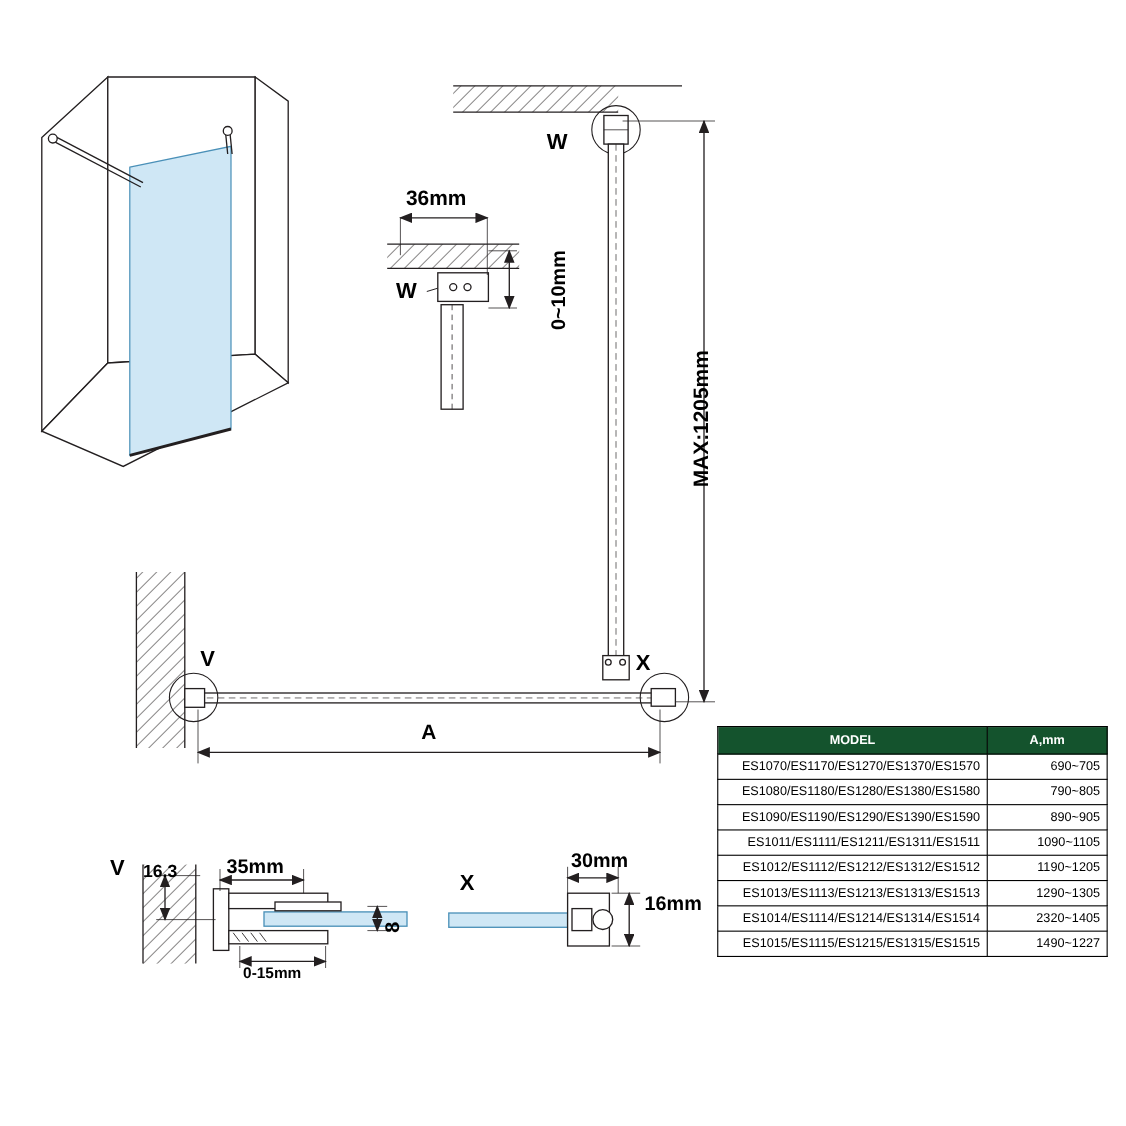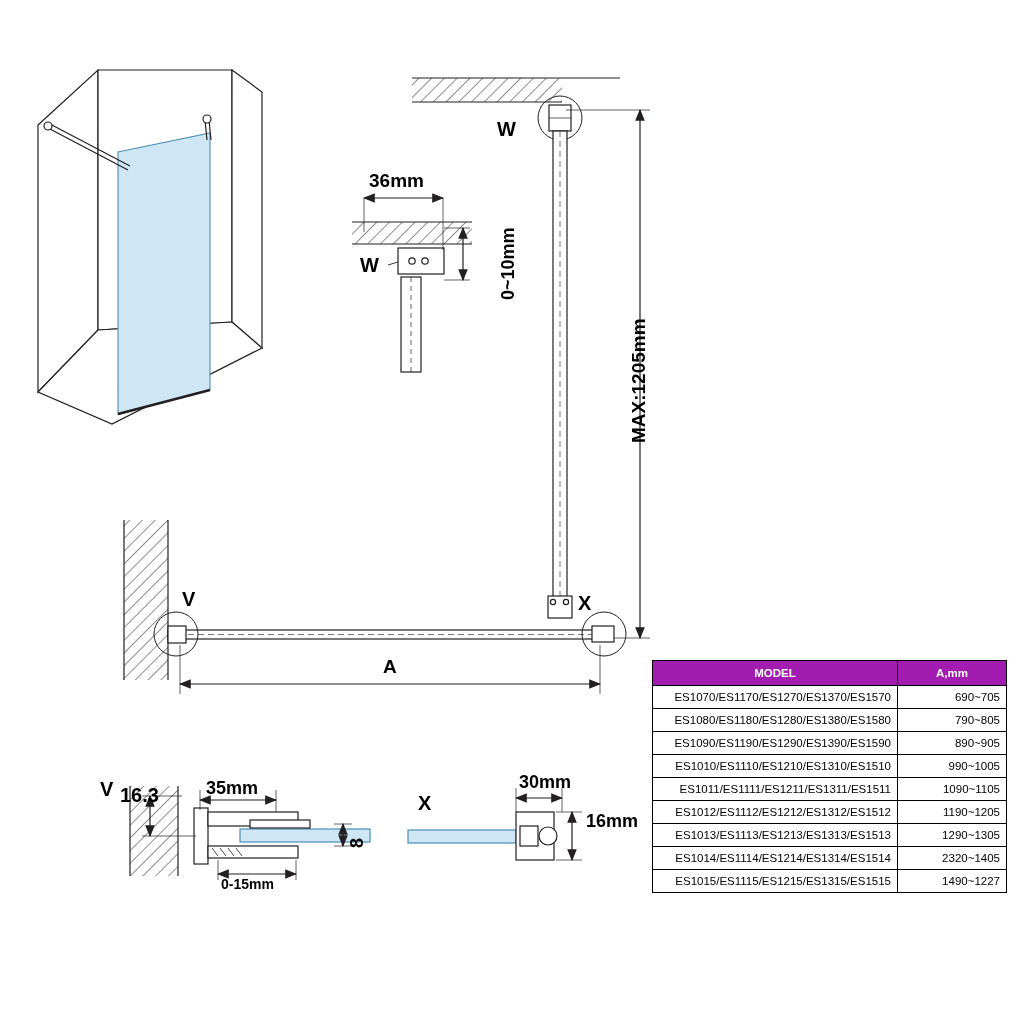--- a/index.html
+++ b/index.html
@@ -4,21 +4,21 @@
 <style>
   html,body{margin:0;padding:0;}
   body{width:1024px;height:1024px;background:#ffffff;font-family:"Liberation Sans",sans-serif;color:#000;position:relative;overflow:hidden;}
   .stage{position:absolute;left:0;top:0;width:1024px;height:1024px;}
   .lbl{position:absolute;font-family:"Liberation Sans",sans-serif;color:#000;white-space:nowrap;}
   .b{font-weight:bold;}
   .vert{transform-origin:0 0;}
   svg{position:absolute;left:0;top:0;overflow:visible;}
   
   .spec-table{position:absolute;left:652px;top:660px;border-collapse:collapse;font-size:11.5px;}
-  .spec-table th{background:#a21caf;color:#fff;font-weight:bold;padding:6px 4px;border:1px solid #000;text-align:center;}
+  .spec-table th{background:#14532d;color:#fff;font-weight:bold;padding:6px 4px;border:1px solid #000;text-align:center;}
   .spec-table td{border:1px solid #000;padding:5px 6px;text-align:right;color:#000;}
   .spec-table td.model{width:232px;}
   .spec-table td.val{width:96px;}
   .spec-table th.model{width:232px;}
   .spec-table th.val{width:96px;}
 </style>
 </head>
 <body>
 
 <div class="stage">
@@ -181,21 +181,21 @@
 <div class="lbl b" style="left:369px;top:170px;font-size:19px;">36mm</div>
 <div class="lbl b" style="left:360px;top:254px;font-size:20px;">W</div>
 <div class="lbl b vert" style="left:498px;top:300px;font-size:18px;transform:rotate(-90deg);">0~10mm</div>
 <div class="lbl b vert" style="left:628px;top:443px;font-size:19px;transform:rotate(-90deg);">MAX:1205mm</div>
 
 <div class="lbl b" style="left:182px;top:588px;font-size:20px;">V</div>
 <div class="lbl b" style="left:578px;top:592px;font-size:20px;">X</div>
 <div class="lbl b" style="left:383px;top:656px;font-size:19px;">A</div>
 
 <div class="lbl b" style="left:100px;top:778px;font-size:20px;">V</div>
-<div class="lbl b" style="left:120px;top:784px;font-size:20px;">16.3</div>
+<div class="lbl b" style="left:130px;top:784px;font-size:16px;">16.3</div>
 <div class="lbl b" style="left:206px;top:778px;font-size:18px;">35mm</div>
 <div class="lbl b vert" style="left:347px;top:848px;font-size:18px;transform:rotate(-90deg);">8</div>
 <div class="lbl b" style="left:221px;top:876px;font-size:14px;">0-15mm</div>
 
 <div class="lbl b" style="left:418px;top:792px;font-size:20px;">X</div>
 <div class="lbl b" style="left:519px;top:772px;font-size:18px;">30mm</div>
 <div class="lbl b" style="left:586px;top:811px;font-size:18px;">16mm</div>
 
 <table class="spec-table">
   <thead>
@@ -211,24 +211,20 @@
         </tr>
     <tr>
           <td class="model">ES1080/ES1180/ES1280/ES1380/ES1580</td>
           <td class="val">790~805</td>
         </tr>
     <tr>
           <td class="model">ES1090/ES1190/ES1290/ES1390/ES1590</td>
           <td class="val">890~905</td>
         </tr>
     <tr>
-          <td class="model">ES1010/ES1110/ES1210/ES1310/ES1510</td>
-          <td class="val">990~1005</td>
-        </tr>
-    <tr>
           <td class="model">ES1011/ES1111/ES1211/ES1311/ES1511</td>
           <td class="val">1090~1105</td>
         </tr>
     <tr>
           <td class="model">ES1012/ES1112/ES1212/ES1312/ES1512</td>
           <td class="val">1190~1205</td>
         </tr>
     <tr>
           <td class="model">ES1013/ES1113/ES1213/ES1313/ES1513</td>
           <td class="val">1290~1305</td>

